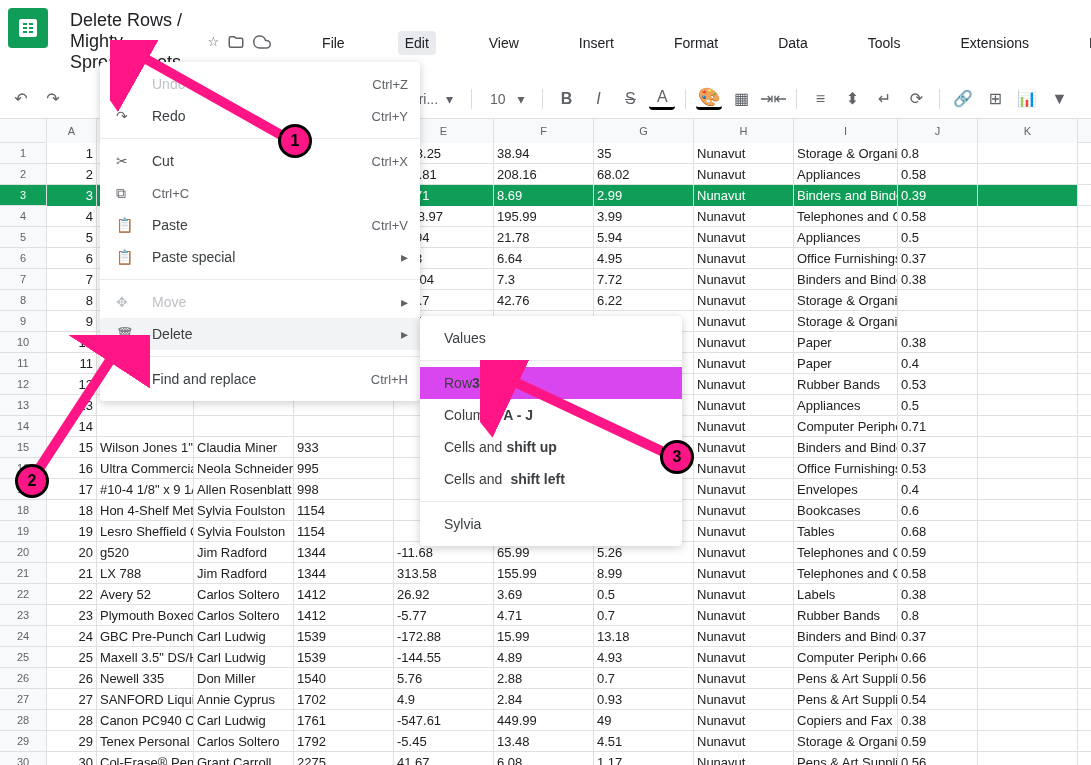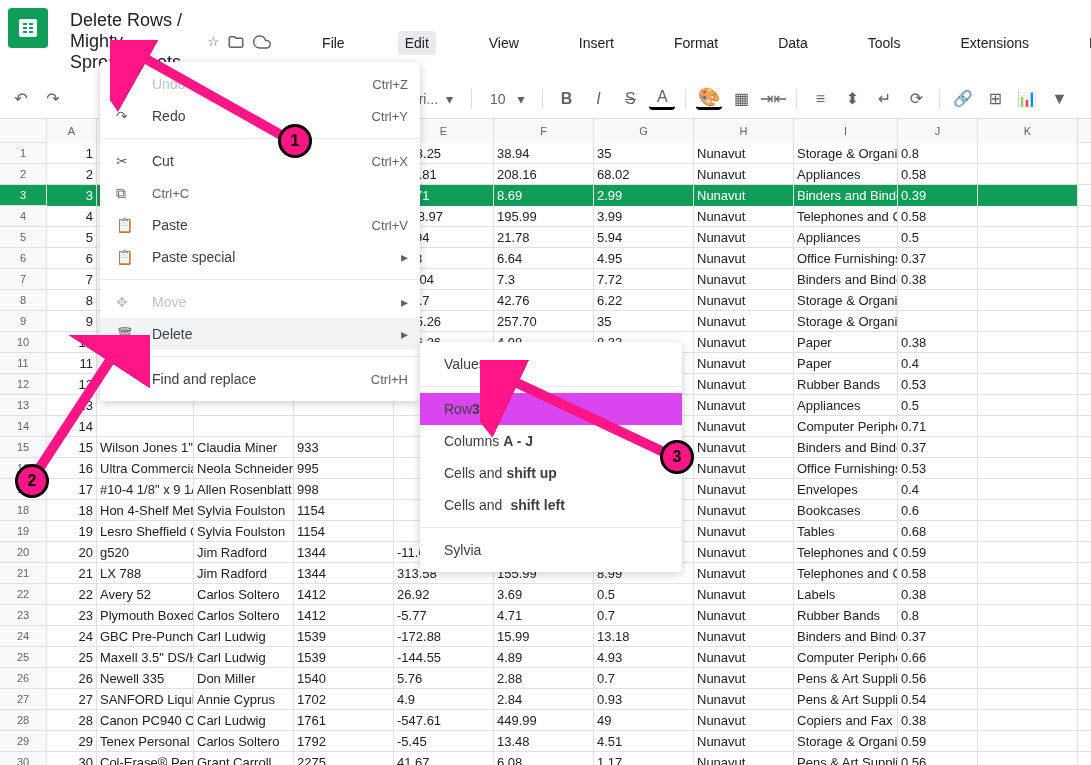--- a/index.html
+++ b/index.html
@@ -47,21 +47,21 @@
 .dd-item.disabled { color: #bdc1c6; }
 .dd-item.hover { background: #f1f3f4; }
 .dd-icon { width: 24px; margin-right: 12px; color: #5f6368; display: flex; align-items: center; }
 .dd-item.disabled .dd-icon { color: #bdc1c6; }
 .dd-label { flex: 1; }
 .dd-shortcut { color: #5f6368; font-size: 13px; }
 .dd-arrow { color: #5f6368; margin-left: 8px; }
 .dd-sep { height: 1px; background: #e8eaed; margin: 6px 0; }
 
 
-.submenu { position: absolute; left: 420px; top: 342px; width: 262px; background: #fff; box-shadow: 0 2px 10px rgba(0,0,0,0.2); border-radius: 4px; z-index: 101; padding: 6px 0; }
+.submenu { position: absolute; left: 420px; top: 316px; width: 262px; background: #fff; box-shadow: 0 2px 10px rgba(0,0,0,0.2); border-radius: 4px; z-index: 101; padding: 6px 0; }
 .sub-item { display: flex; align-items: center; height: 32px; padding: 0 24px; font-size: 14px; color: #3c4043; }
 .sub-item.hover { background: #d946ef; }
 
 
 .anno-circle { position: absolute; width: 34px; height: 34px; border-radius: 50%; background: #ff1585; border: 3px solid #000; display: flex; align-items: center; justify-content: center; font-weight: bold; font-size: 16px; color: #000; z-index: 200; }
 .anno-arrow { position: absolute; z-index: 199; }
 </style>
 </head>
 <body>
 

